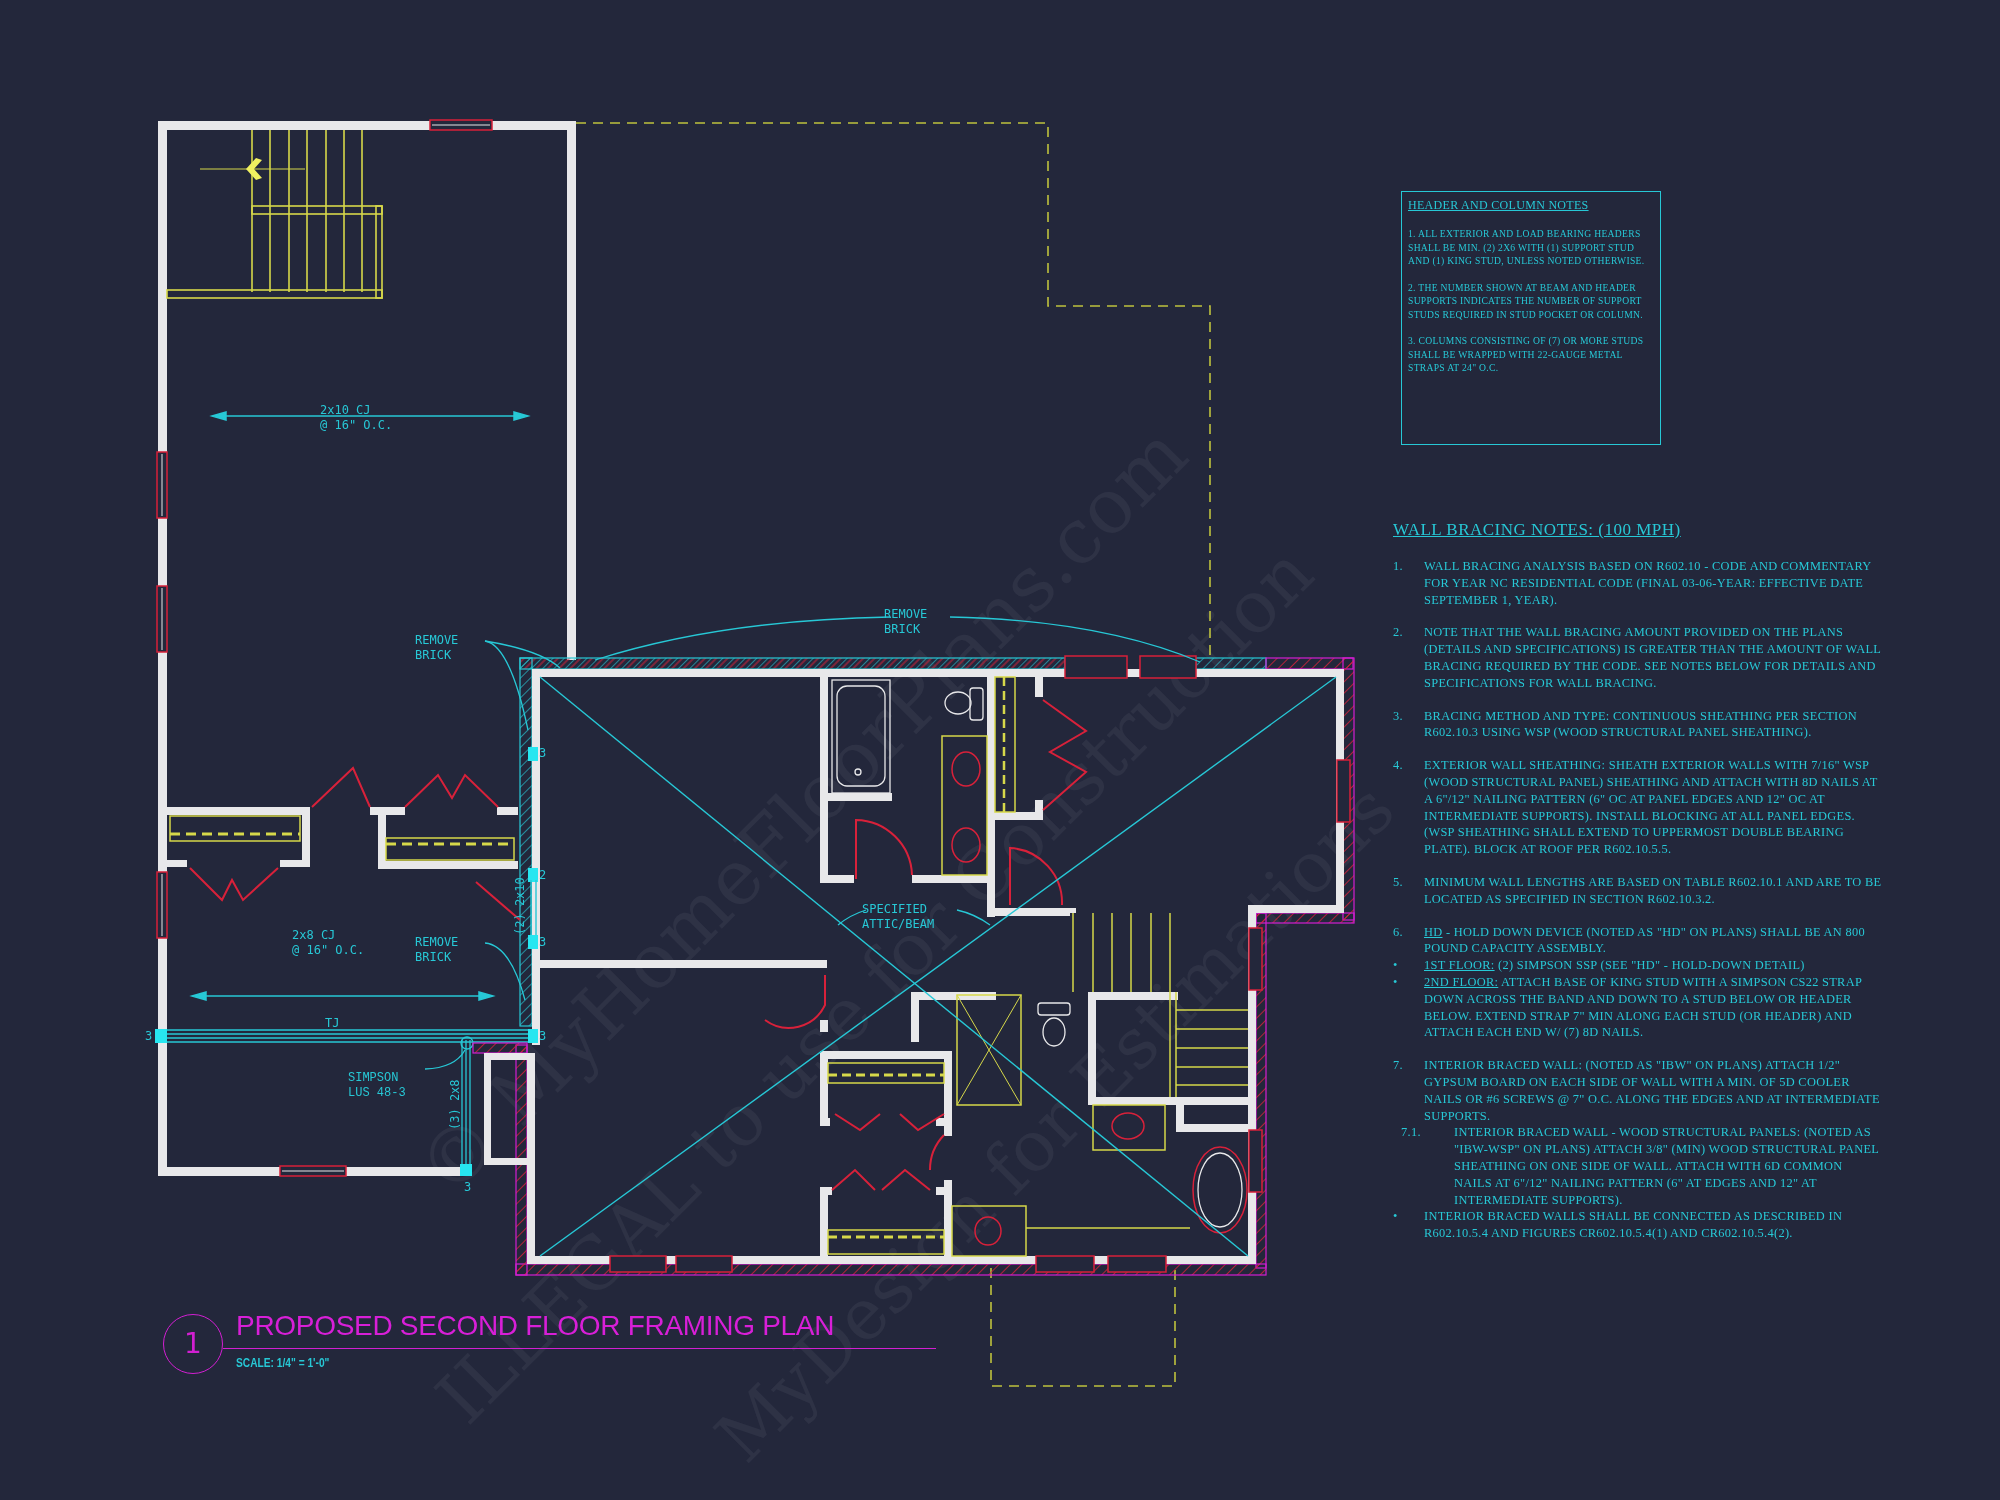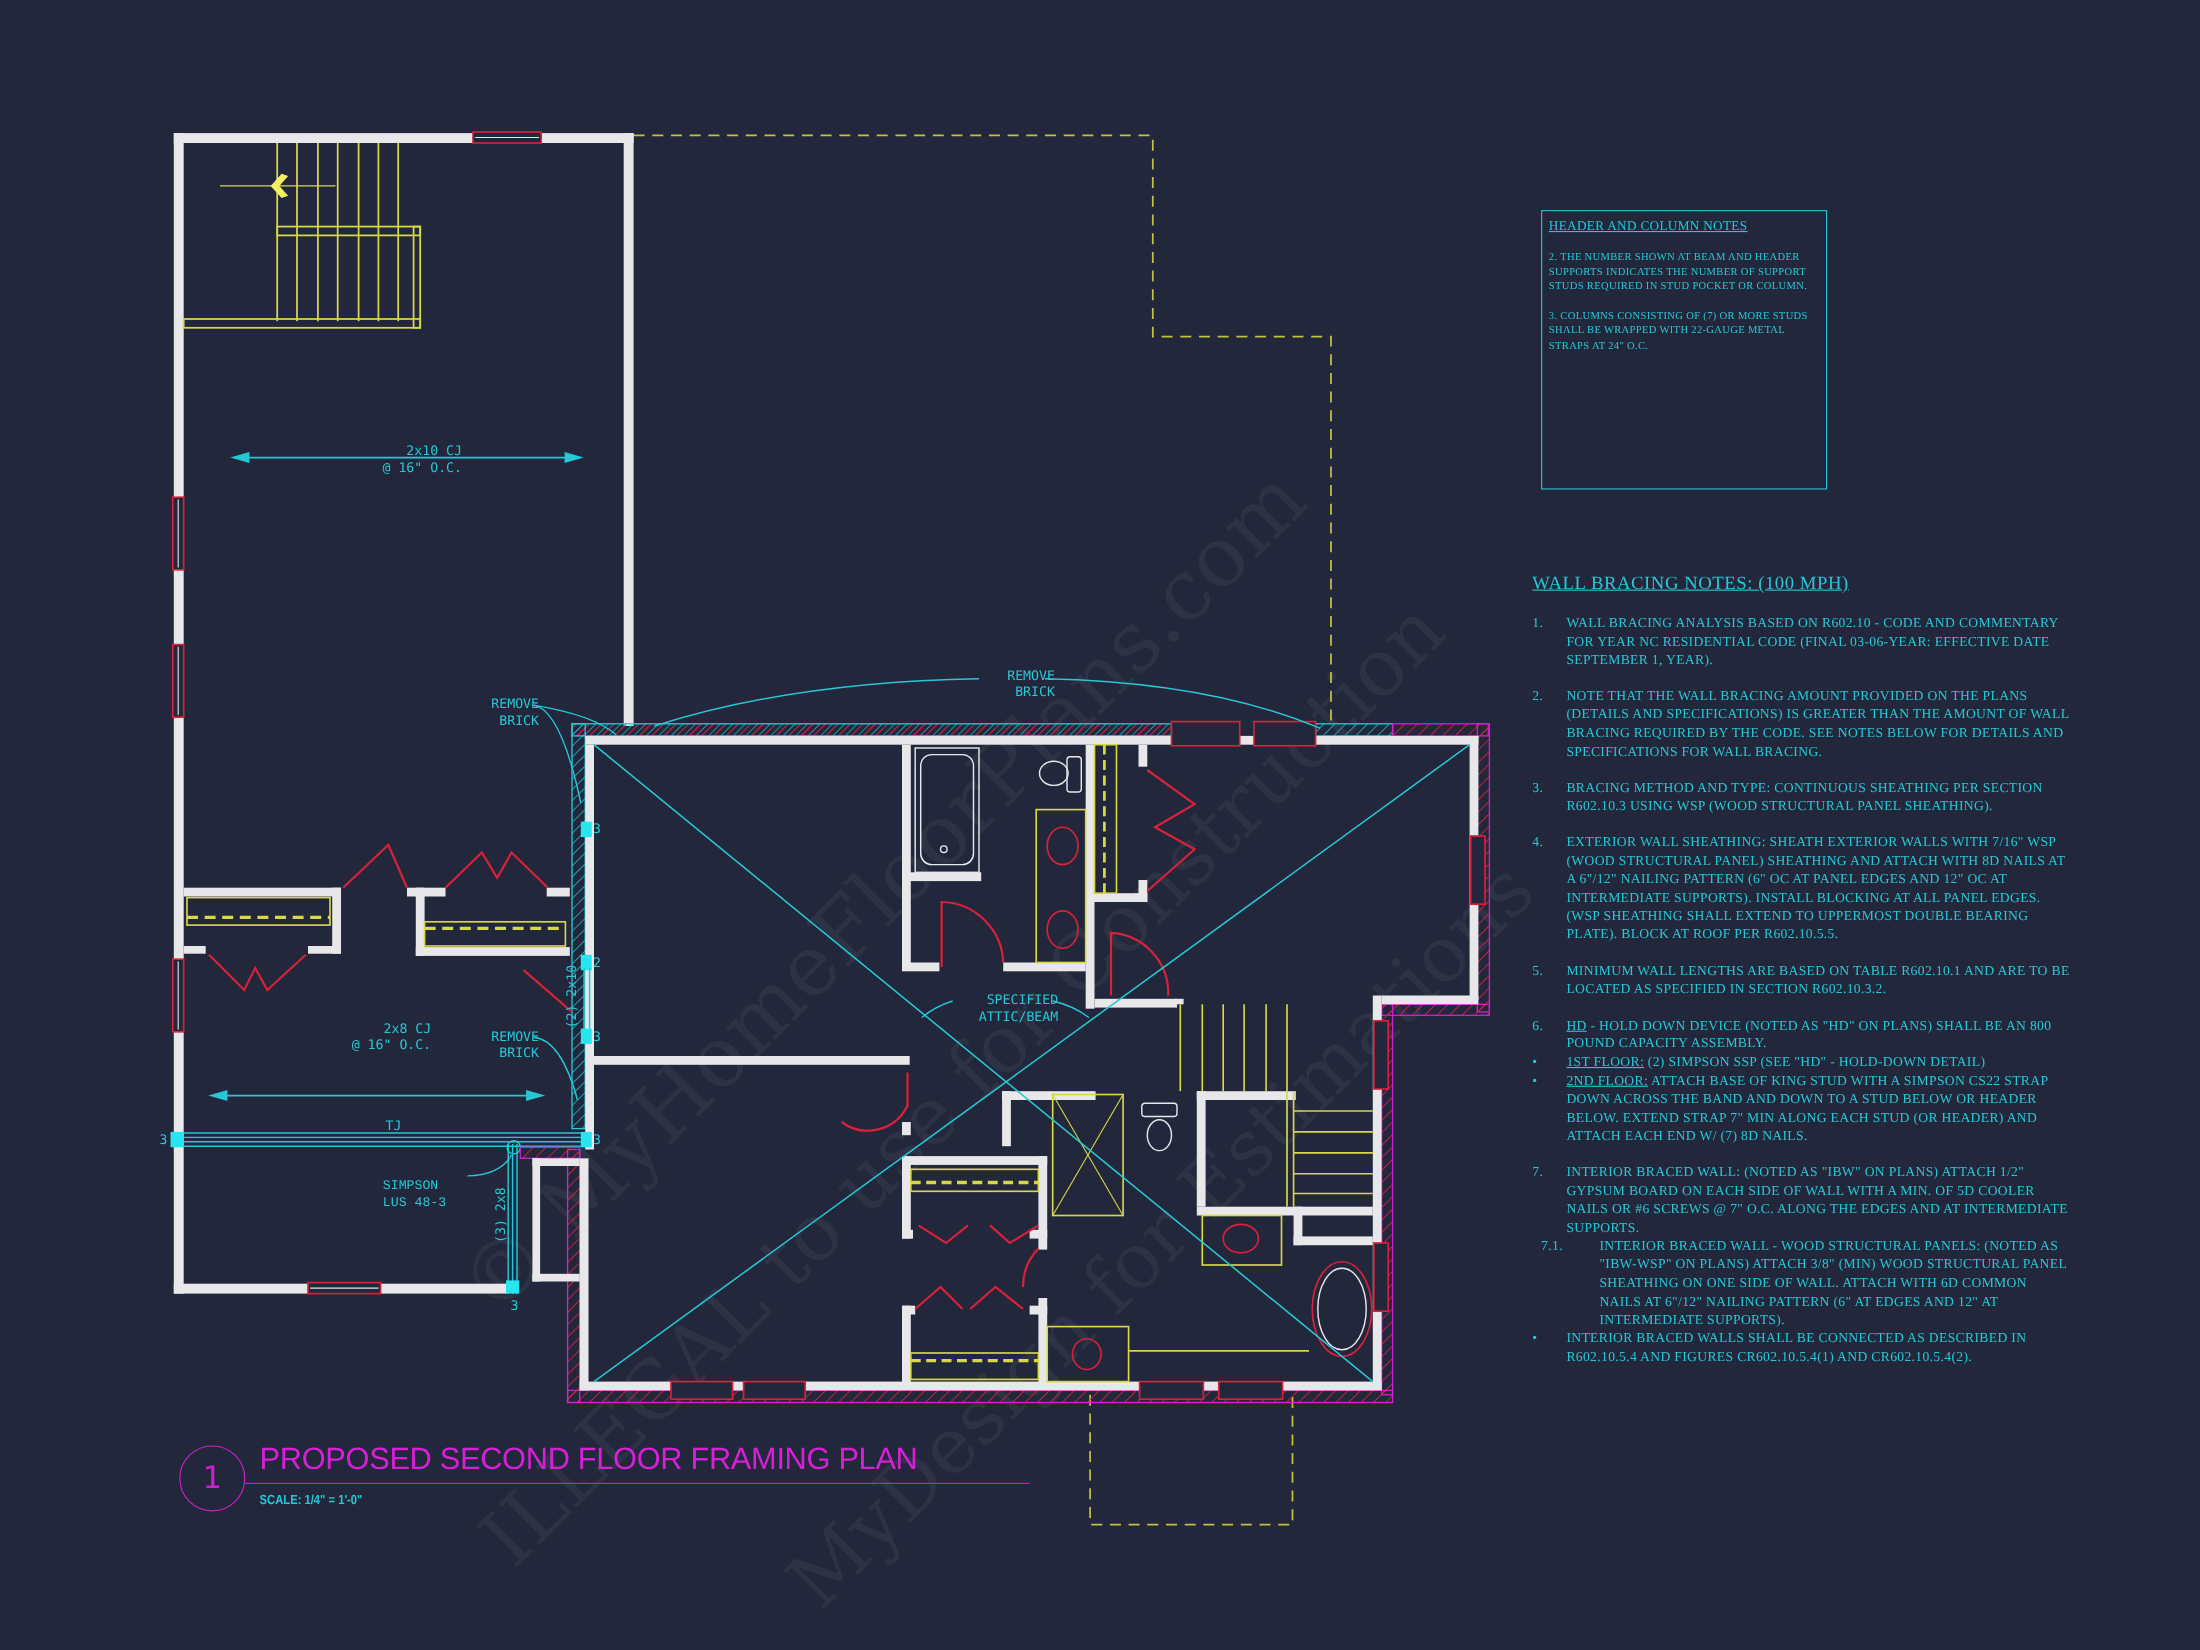--- a/index.html
+++ b/index.html
@@ -1,19 +1,19 @@
 <!DOCTYPE html>
 <html><head>
 <meta charset="utf-8">
 <style>
   html,body{margin:0;padding:0;}
   body{width:2000px;height:1500px;background:#23273b;overflow:hidden;position:relative;font-family:"DejaVu Sans",sans-serif;}
   #canvas{position:absolute;left:0;top:0;width:2000px;height:1500px;}
   .cad{font-family:Liberation Serif, serif;color:#27c8d6;text-transform:uppercase;letter-spacing:0.3px;}
-  .lbl{position:absolute;font-size:12px;line-height:15px;text-align:right;color:#27c8d6;font-family:"DejaVu Sans Mono",monospace;}
+  .lbl{position:absolute;font-size:12px;line-height:15px;text-align:left;color:#27c8d6;font-family:"DejaVu Sans Mono",monospace;}
   .num{position:absolute;font-size:12px;color:#27c8d6;font-family:"DejaVu Sans Mono",monospace;}
   .vlbl{position:absolute;font-size:12px;color:#27c8d6;font-family:"DejaVu Sans Mono",monospace;transform:rotate(-90deg);transform-origin:left top;white-space:nowrap;}
   #hc-box{position:absolute;left:1401px;top:191px;width:260px;height:254px;border:1.5px solid #27c8d6;box-sizing:border-box;padding:6px 6px;}
   #hc-box .title{font-size:12px;text-decoration:underline;margin-bottom:14px;}
   #hc-box p{font-size:9.6px;line-height:13.5px;margin:0 0 13px 0;}
   #wb{position:absolute;left:1393px;top:520px;width:490px;}
   #wb .title{font-size:17px;text-decoration:underline;margin-bottom:18px;letter-spacing:0.5px;}
   #wb .item{display:flex;font-size:12.4px;line-height:16.8px;margin-bottom:16px;}
   #wb .item.tight{margin-bottom:0;}
   #wb .n{width:31px;flex:none;}
@@ -325,20 +325,21 @@
 <div class="vlbl" style="left:448px;top:1130px;">(3) 2x8</div>
 <div class="num" style="left:539px;top:746px;">3</div>
 <div class="num" style="left:539px;top:868px;">2</div>
 <div class="num" style="left:539px;top:935px;">3</div>
 <div class="num" style="left:539px;top:1029px;">3</div>
 <div class="num" style="left:145px;top:1029px;">3</div>
 <div class="num" style="left:464px;top:1180px;">3</div>
 
 <div id="hc-box" class="cad">
   <div class="title">HEADER AND COLUMN NOTES</div>
+  <p>1. ALL EXTERIOR AND LOAD BEARING HEADERS SHALL BE MIN. (2) 2x6 WITH (1) SUPPORT STUD AND (1) KING STUD, UNLESS NOTED OTHERWISE.</p>
   <p>2. THE NUMBER SHOWN AT BEAM AND HEADER SUPPORTS INDICATES THE NUMBER OF SUPPORT STUDS REQUIRED IN STUD POCKET OR COLUMN.</p>
   <p>3. COLUMNS CONSISTING OF (7) OR MORE STUDS SHALL BE WRAPPED WITH 22-GAUGE METAL STRAPS AT 24" O.C.</p>
 </div>
 
 <div id="wb" class="cad">
   <div class="title">WALL BRACING NOTES: (100 MPH)</div>
   <div class="item">
       <span class="n">1.</span>
       <span>WALL BRACING ANALYSIS BASED ON R602.10 - CODE AND COMMENTARY FOR YEAR NC RESIDENTIAL CODE (FINAL 03-06-YEAR: EFFECTIVE DATE SEPTEMBER 1, YEAR).</span>
     </div>

